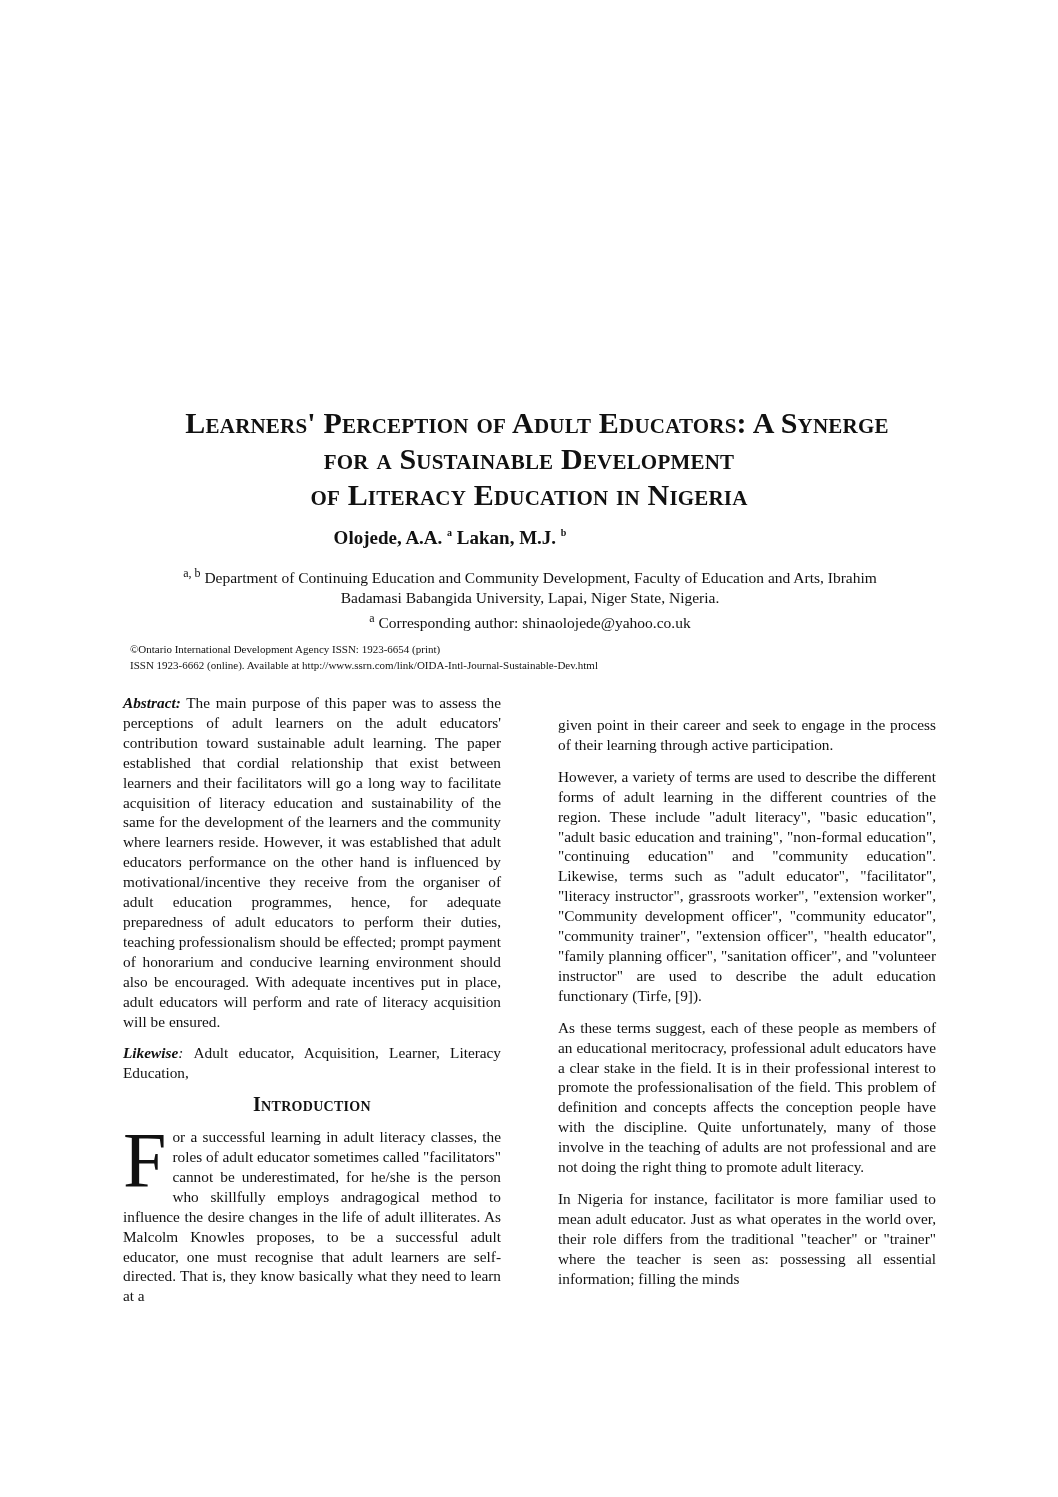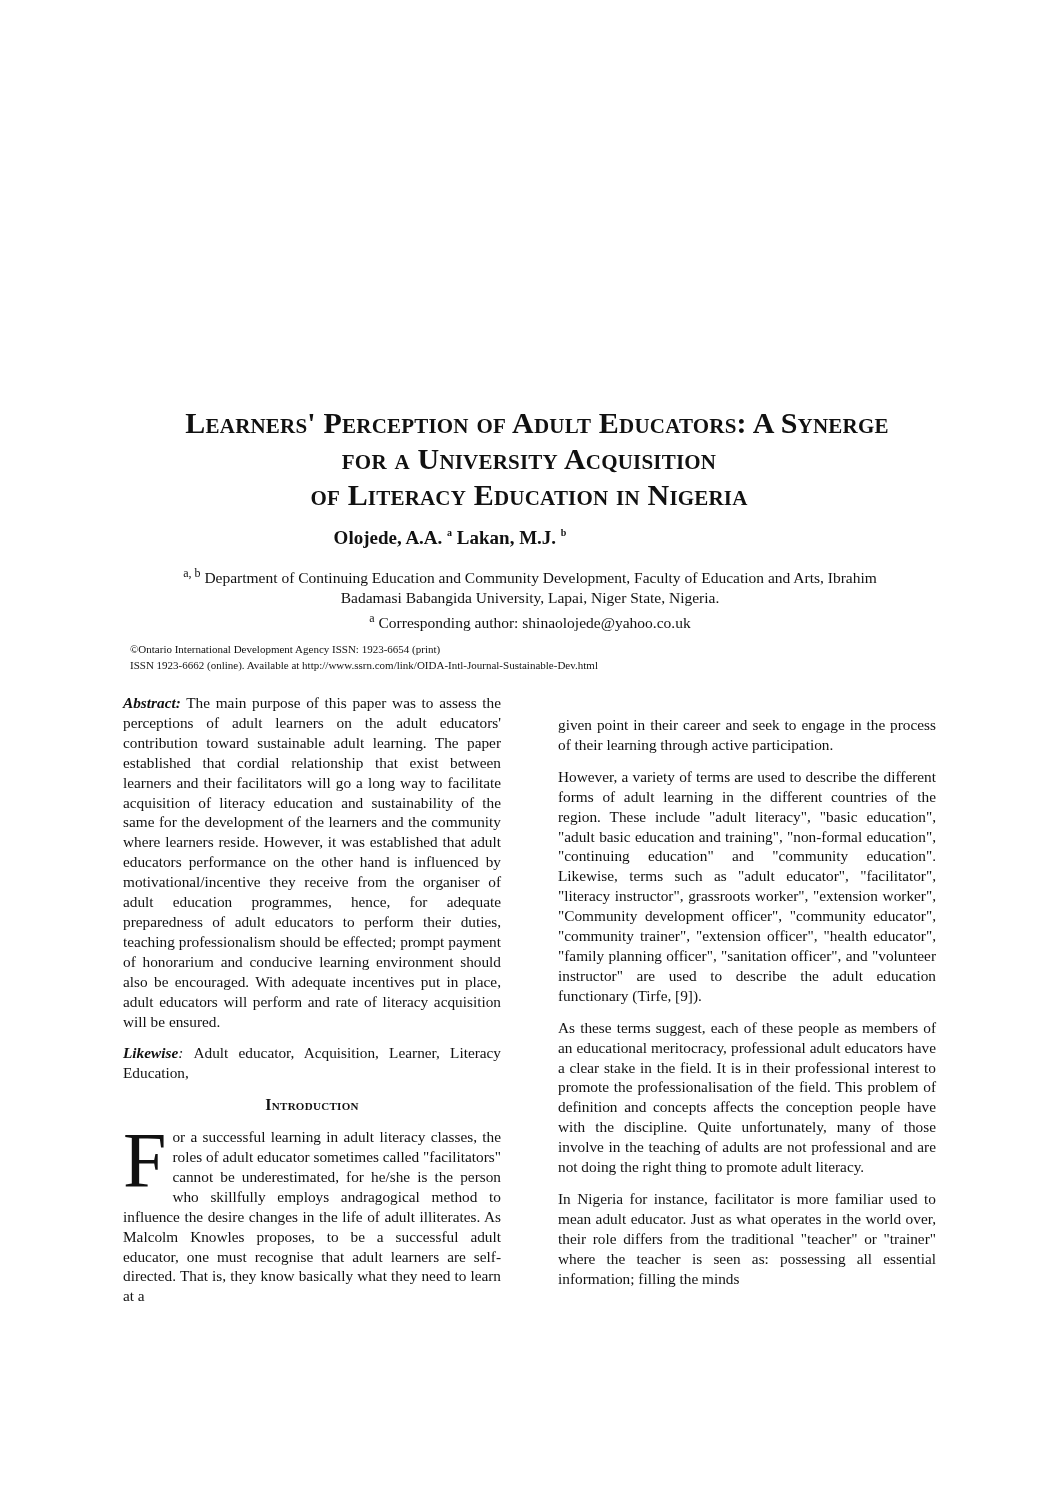--- a/index.html
+++ b/index.html
@@ -24,21 +24,21 @@
   .heading { text-align: center; font-weight: bold; font-size: 13px; letter-spacing: 0.3px;
              margin: 10px 0 12px 0; }
   .dropcap { float: left; font-size: 78px; line-height: 62px; height: 62px;
              padding: 2px 6px 0 0; font-family: "Liberation Serif", serif; }
 </style>
 </head>
 <body>
 
 <div class="title" style="top:405px;">
   <span class="title-line" style="font-variant: small-caps; font-size:30px;padding-left:16px;">Learners' Perception of Adult Educators: A Synerge</span>
-  <span class="title-line" style="font-variant: small-caps; font-size:30px;">for a University Acquisition</span>
+  <span class="title-line" style="font-variant: small-caps; font-size:30px;">for a Sustainable Development</span>
   <span class="title-line" style="font-variant: small-caps; font-size:30px;">of Literacy Education in Nigeria</span>
 </div>
 
 <div class="authors">
   <span>Olojede, A.A.</span>
   <sup>a</sup>
   <span>Lakan, M.J.</span>
   <sup>b</sup>
 </div>
 
@@ -61,21 +61,21 @@
 
 <div class="col col-left">
   <p class="para">
     <span class="abs-label">Abstract:</span>
     <span>The main purpose of this paper was to assess the perceptions of adult learners on the adult educators' contribution toward sustainable adult learning. The paper established that cordial relationship that exist between learners and their facilitators will go a long way to facilitate acquisition of literacy education and sustainability of the same for the development of the learners and the community where learners reside. However, it was established that adult educators performance on the other hand is influenced by motivational/incentive they receive from the organiser of adult education programmes, hence, for adequate preparedness of adult educators to perform their duties, teaching professionalism should be effected; prompt payment of honorarium and conducive learning environment should also be encouraged. With adequate incentives put in place, adult educators will perform and rate of literacy acquisition will be ensured.</span>
   </p>
   <p class="para">
     <span class="kw-label">Likewise</span><span class="kw-label" style="font-weight:normal">: </span>
     <span>Adult educator, Acquisition, Learner, Literacy Education,</span>
   </p>
-  <div class="heading" style="font-variant: small-caps; font-size:16px;font-family:Liberation Serif, serif;">Introduction</div>
+  <div class="heading" style="font-variant: small-caps; font-size:20px;font-family:Liberation Serif, serif;">Introduction</div>
   <p class="para" style="margin-bottom:0;">
     <span class="dropcap">F</span>
     <span>or a successful learning in adult literacy classes, the roles of adult educator sometimes called "facilitators" cannot be underestimated, for he/she is the person who skillfully employs andragogical method to influence the desire changes in the life of adult illiterates. As Malcolm Knowles proposes, to be a successful adult educator, one must recognise that adult learners are self-directed. That is, they know basically what they need to learn at a</span>
   </p>
 </div>
 
 <div class="col col-right">
   <p class="para">given point in their career and seek to engage in the process of their learning through active participation.</p>
   <p class="para">However, a variety of terms are used to describe the different forms of adult learning in the different countries of the region. These include "adult literacy", "basic education", "adult basic education and training", "non-formal education", "continuing education" and "community education". Likewise, terms such as "adult educator", "facilitator", "literacy instructor", grassroots worker", "extension worker", "Community development officer", "community educator", "community trainer", "extension officer", "health educator", "family planning officer", "sanitation officer", and "volunteer instructor" are used to describe the adult education functionary (Tirfe, [9]).</p>
   <p class="para">As these terms suggest, each of these people as members of an educational meritocracy, professional adult educators have a clear stake in the field. It is in their professional interest to promote the professionalisation of the field. This problem of definition and concepts affects the conception people have with the discipline. Quite unfortunately, many of those involve in the teaching of adults are not professional and are not doing the right thing to promote adult literacy.</p>

